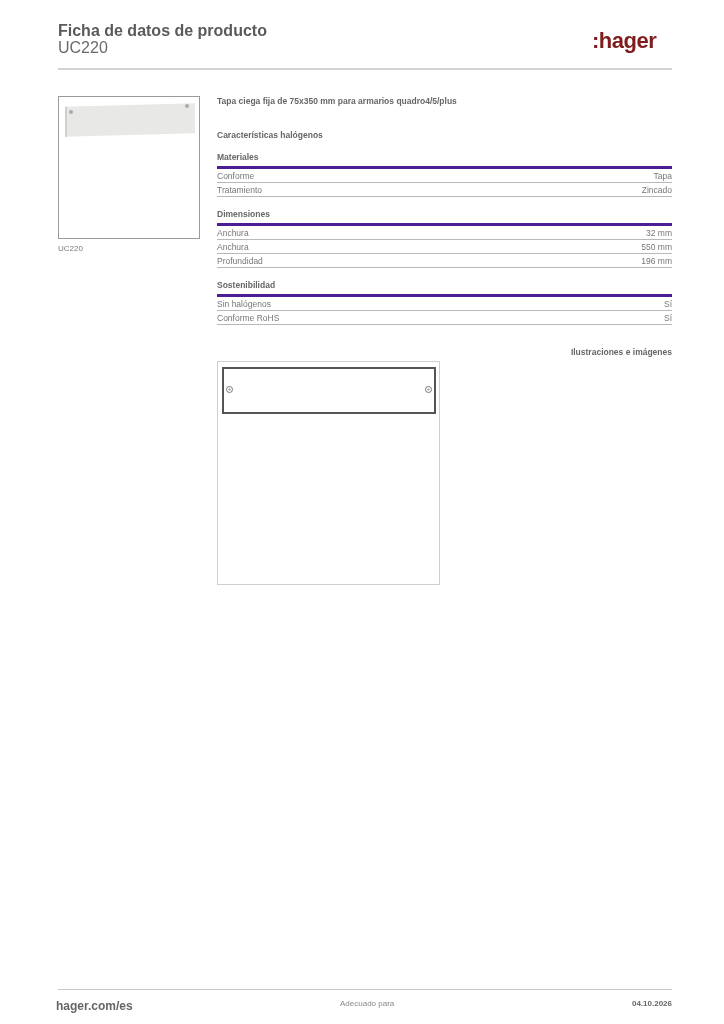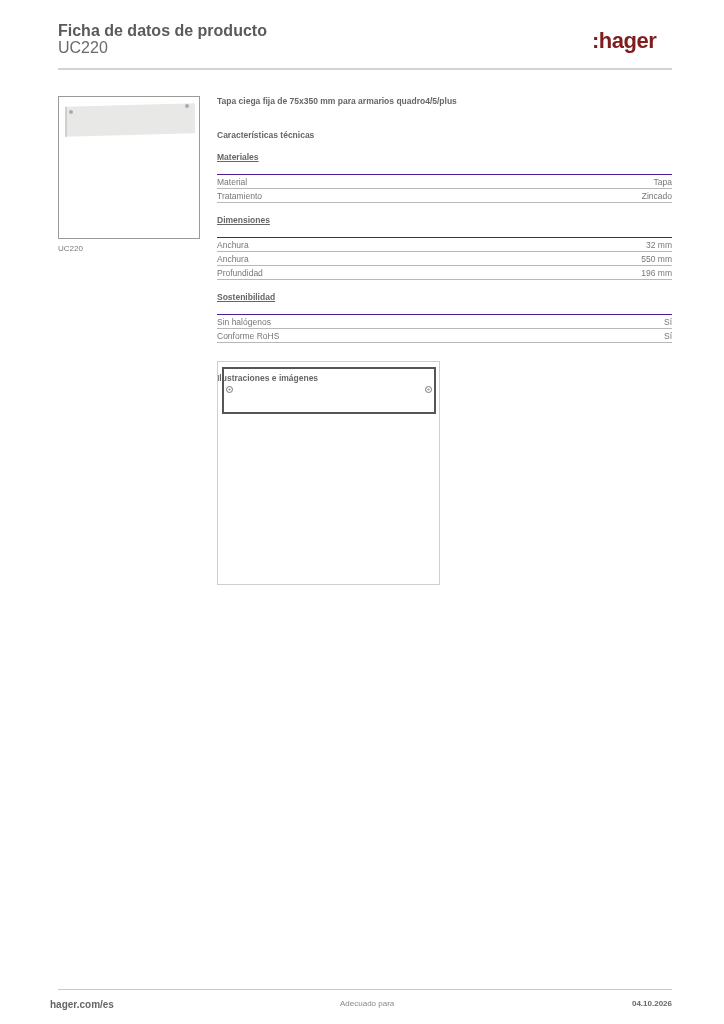--- a/index.html
+++ b/index.html
@@ -12,55 +12,55 @@
   .thumb-box { position: absolute; left: 58px; top: 96px; width: 142px; height: 143px; border: 1px solid #9a9a9a; box-sizing: border-box; }
   .thumb-panel { position: absolute; left: 6px; top: 8px; width: 128px; height: 30px; background: #e8e8e6; transform: skewY(-1.5deg); border-left: 2px solid #cfcfcf; }
   .thumb-screw { position: absolute; width: 4px; height: 4px; border-radius: 50%; background: #aaa; top: 13px; }
   .thumb-caption { position: absolute; left: 58px; top: 244px; font-size: 8px; color: #7a7a7a; }
 
   .main { position: absolute; left: 217px; top: 96px; width: 455px; }
   .desc { font-size: 8.5px; font-weight: bold; color: #666; height: 14px; }
   .section-title { font-size: 8.5px; font-weight: bold; color: #666; }
   .tech-title { margin-top: 20px; }
   .group { margin-top: 12px; }
-  .group-title { font-size: 8.5px; font-weight: bold; color: #666; height: 12px; border-bottom: 1px solid #4c1d95; padding-bottom: 10px; text-decoration: underline; }
+  .group-title { font-size: 8.5px; font-weight: bold; color: #666; height: 12px; border-bottom: 3px solid #4c1d95; padding-bottom: 2px; }
   .row { display: flex; justify-content: space-between; font-size: 8.5px; color: #777; height: 12px; line-height: 12px; border-bottom: 1px solid #b8b8b8; padding-top: 1px; }
-  .illus-title { margin-top: 30px; }
+  .illus-title { margin-top: 22px; text-align: right; }
   .illus-box { position: absolute; left: 217px; top: 361px; width: 223px; height: 224px; border: 1px solid #cfcfcf; box-sizing: border-box; }
   .illus-panel { position: absolute; left: 4px; top: 5px; width: 214px; height: 47px; border: 2px solid #555; box-sizing: border-box; }
   .illus-screw { position: absolute; top: 17px; width: 7px; height: 7px; border: 1px solid #777; border-radius: 50%; box-sizing: border-box; font-size: 6px; line-height: 5px; text-align: center; color: #777; }
 
   .footer-rule { position: absolute; left: 58px; top: 989px; width: 614px; height: 1px; background: #c8c8c8; }
-  .footer-left { position: absolute; left: 50px; top: 999px; font-size: 10px; font-weight: bold; color: #666; }
+  .footer-left { position: absolute; left: 56px; top: 999px; font-size: 12px; font-weight: bold; color: #666; }
   .footer-center { position: absolute; left: 340px; top: 999px; font-size: 8px; color: #888; }
   .footer-right { position: absolute; right: 52px; top: 999px; font-size: 8px; font-weight: bold; color: #666; }
 </style>
 </head>
 <body>
 
 <div class="header-title">Ficha de datos de producto</div>
 <div class="header-sub">UC220</div>
 <div class="logo">:hager</div>
 <div class="header-rule"></div>
 
 <div class="thumb-box">
   <div class="thumb-panel"></div>
   <div class="thumb-screw" style="left:10px;"></div>
   <div class="thumb-screw" style="left:126px; top:7px;"></div>
 </div>
 <div class="thumb-caption">UC220</div>
 
 <div class="main">
   <div class="desc">Tapa ciega fija de 75x350 mm para armarios quadro4/5/plus</div>
-  <div class="section-title tech-title">Características técnicas</div>
+  <div class="section-title tech-title">Características halógenos</div>
 
   <div class="group">
     <div class="group-title">Materiales</div>
     <div class="row">
-      <span>Material</span>
+      <span>Conforme</span>
       <span>Tapa</span>
     </div>
     <div class="row">
       <span>Tratamiento</span>
       <span>Zincado</span>
     </div>
   </div>
 
   <div class="group">
     <div class="group-title">Dimensiones</div>

